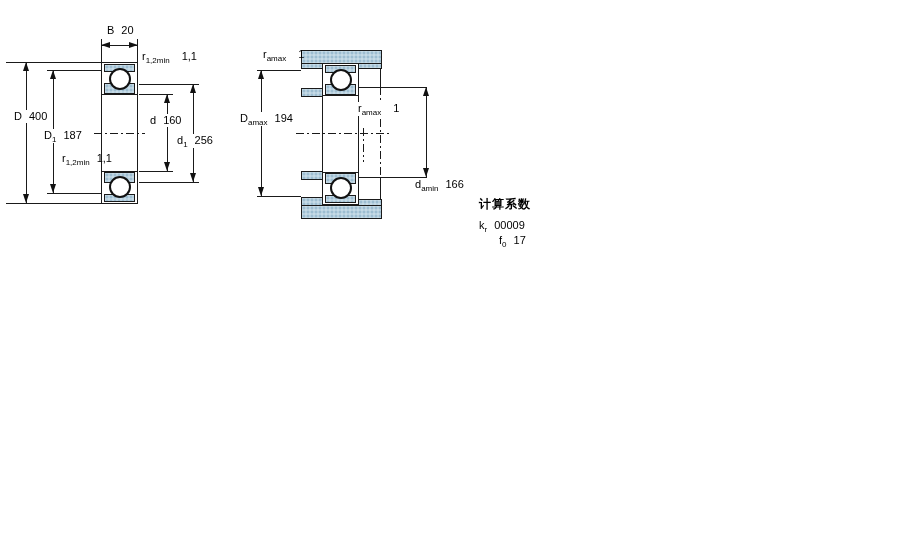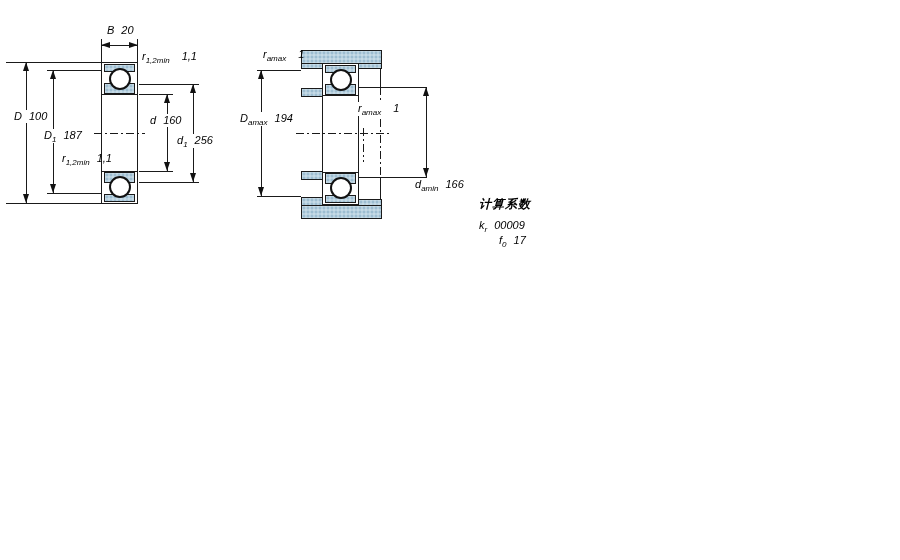--- a/index.html
+++ b/index.html
@@ -1,17 +1,17 @@
 <!DOCTYPE html>
 <html><head>
 <meta charset="utf-8">
 <style>
   html,body{margin:0;padding:0;background:#fff;}
   #canvas{position:relative;width:900px;height:560px;background:#fff;overflow:hidden;
-          font-family:"Liberation Sans","DejaVu Sans",sans-serif;color:#000;font-style:italic;}
+          font-family:"Liberation Sans","DejaVu Sans",sans-serif;color:#000;}
   .hl{position:absolute;height:1px;background:#1a1a1a;}
   .vl{position:absolute;width:1px;background:#1a1a1a;}
   .ddh{position:absolute;height:1px;
        background:repeating-linear-gradient(90deg,#1a1a1a 0 8px,transparent 8px 11px,#1a1a1a 11px 13px,transparent 13px 16px);}
   .ddv{position:absolute;width:1px;
        background:repeating-linear-gradient(180deg,#1a1a1a 0 8px,transparent 8px 11px,#1a1a1a 11px 13px,transparent 13px 16px);}
   .blue{position:absolute;box-sizing:border-box;border:1px solid #1a1a1a;
         background-color:#b7d0df;
         background-image:radial-gradient(#84aac3 24%,rgba(0,0,0,0) 26%),radial-gradient(#d6e5ee 24%,rgba(0,0,0,0) 26%);
         background-size:4px 4px;background-position:0 0,2px 2px;}
@@ -59,21 +59,21 @@
     <div class="lbl" style="left:107px;top:24px;">
       <span>B</span><span class="val">20</span>
     </div>
 
     <div class="hl" style="left:6px;top:62px;width:95px;"></div>
     <div class="hl" style="left:6px;top:203px;width:95px;"></div>
     <div class="vl" style="left:26px;top:62px;height:141px;"></div>
     <div class="arr up" style="left:23px;top:62px;"></div>
     <div class="arr down" style="left:23px;top:194px;"></div>
     <div class="lbl bg" style="left:12px;top:110px;">
-      <span>D</span><span class="val">100</span>
+      <span>D</span><span class="val">400</span>
     </div>
 
     <div class="hl" style="left:47px;top:70px;width:54px;"></div>
     <div class="hl" style="left:47px;top:193px;width:54px;"></div>
     <div class="vl" style="left:53px;top:70px;height:123px;"></div>
     <div class="arr up" style="left:50px;top:70px;"></div>
     <div class="arr down" style="left:50px;top:184px;"></div>
     <div class="lbl bg" style="left:42px;top:129px;">
       <span>D</span><span class="sub">1</span><span class="val">187</span>
     </div>

